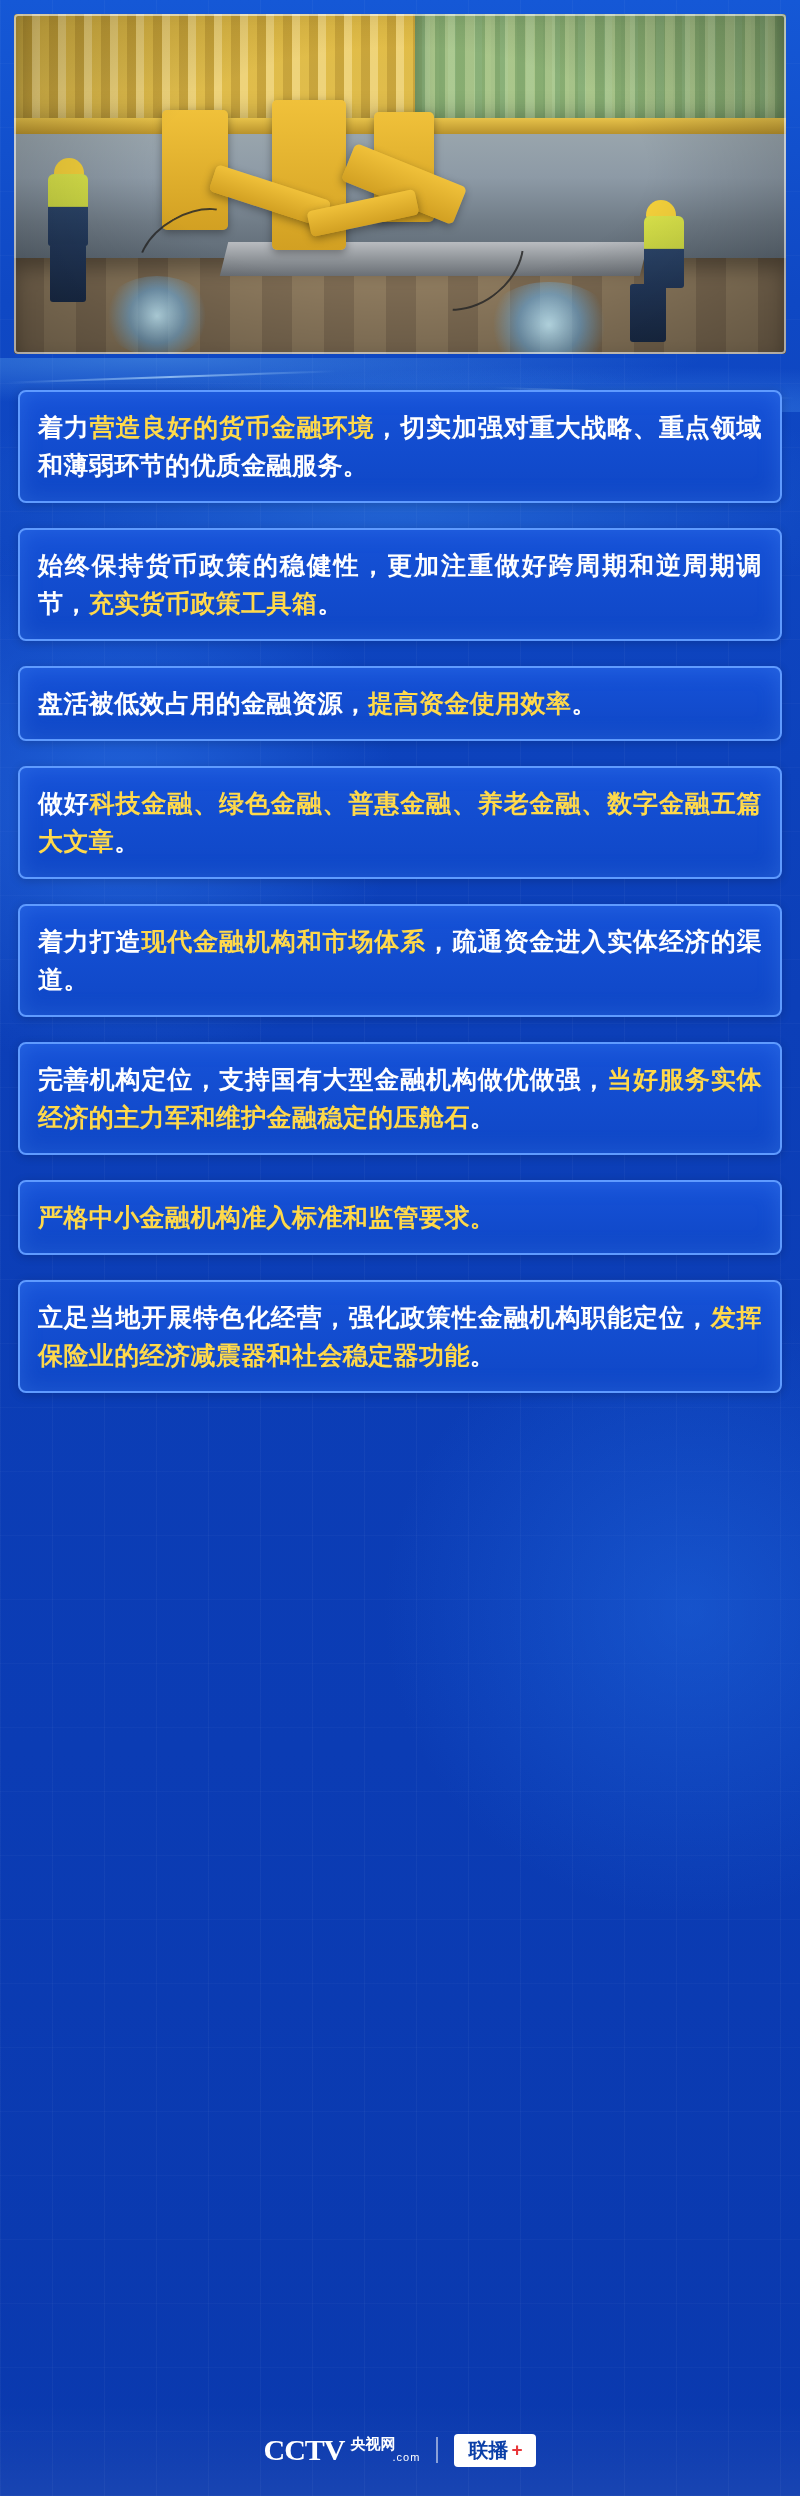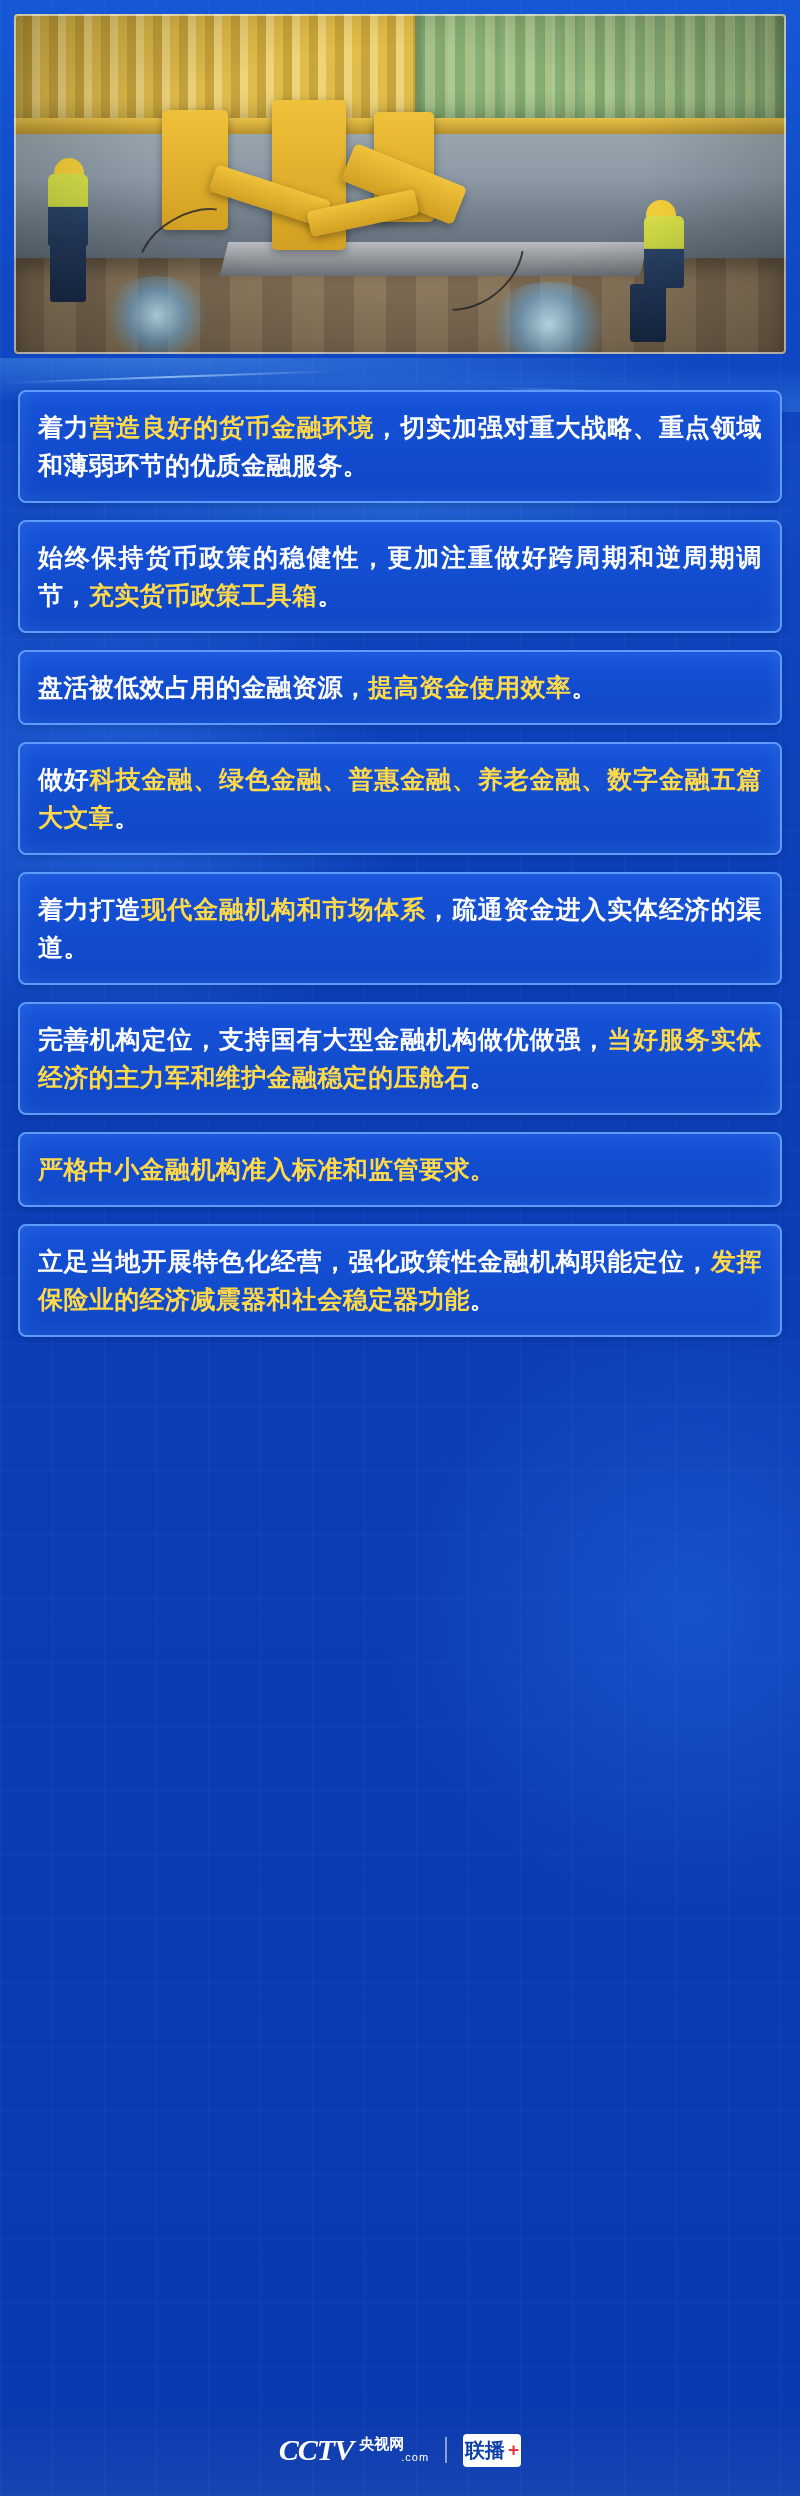--- a/index.html
+++ b/index.html
@@ -205,21 +205,21 @@
     background: linear-gradient(90deg, rgba(255,255,255,0) 0%, rgba(180,220,255,0.7) 50%, rgba(255,255,255,0) 100%);
   }
   .deco-line.l1 { left: 6px; width: 330px; top: 376px; transform: rotate(-2deg); }
   .deco-line.l2 { right: 6px; width: 300px; top: 392px; transform: rotate(2deg); }
 
   .cards {
     position: relative;
     margin: 36px 18px 0 18px;
     display: flex;
     flex-direction: column;
-    gap: 17px;
+    gap: 25px;
   }
   .card {
     position: relative;
     background: linear-gradient(180deg, #1652d8 0%, #0f47c6 100%);
     border: 2px solid #5f9bff;
     border-radius: 8px;
     padding: 16px 18px 17px 18px;
     box-shadow: 0 2px 10px rgba(0,0,0,0.18), inset 0 0 22px rgba(90,160,255,0.25);
   }
   .card p {
@@ -247,21 +247,20 @@
   }
   .logo-cctv {
     display: flex;
     align-items: center;
     gap: 6px;
     color: #ffffff;
   }
   .logo-cctv .mark {
     font-size: 30px;
     font-weight: 700;
-    font-style: italic;
     letter-spacing: -1px;
     font-family: "Liberation Serif", serif;
   }
   .logo-cctv .zh {
     font-size: 15px;
     line-height: 1.05;
     font-weight: 700;
     text-align: left;
   }
   .logo-cctv .zh small {
@@ -270,21 +269,21 @@
     font-weight: 400;
     letter-spacing: 1px;
     margin-left: 42px;
   }
   .logo-lianbo {
     display: flex;
     align-items: center;
     background: #ffffff;
     color: #0a3fa8;
     border-radius: 4px;
-    padding: 3px 2px;
+    padding: 3px 14px;
     font-size: 20px;
     font-weight: 700;
     gap: 3px;
   }
   .logo-lianbo .plus {
     color: #e8373a;
     font-size: 19px;
     font-weight: 700;
   }
   .divider-dot {

